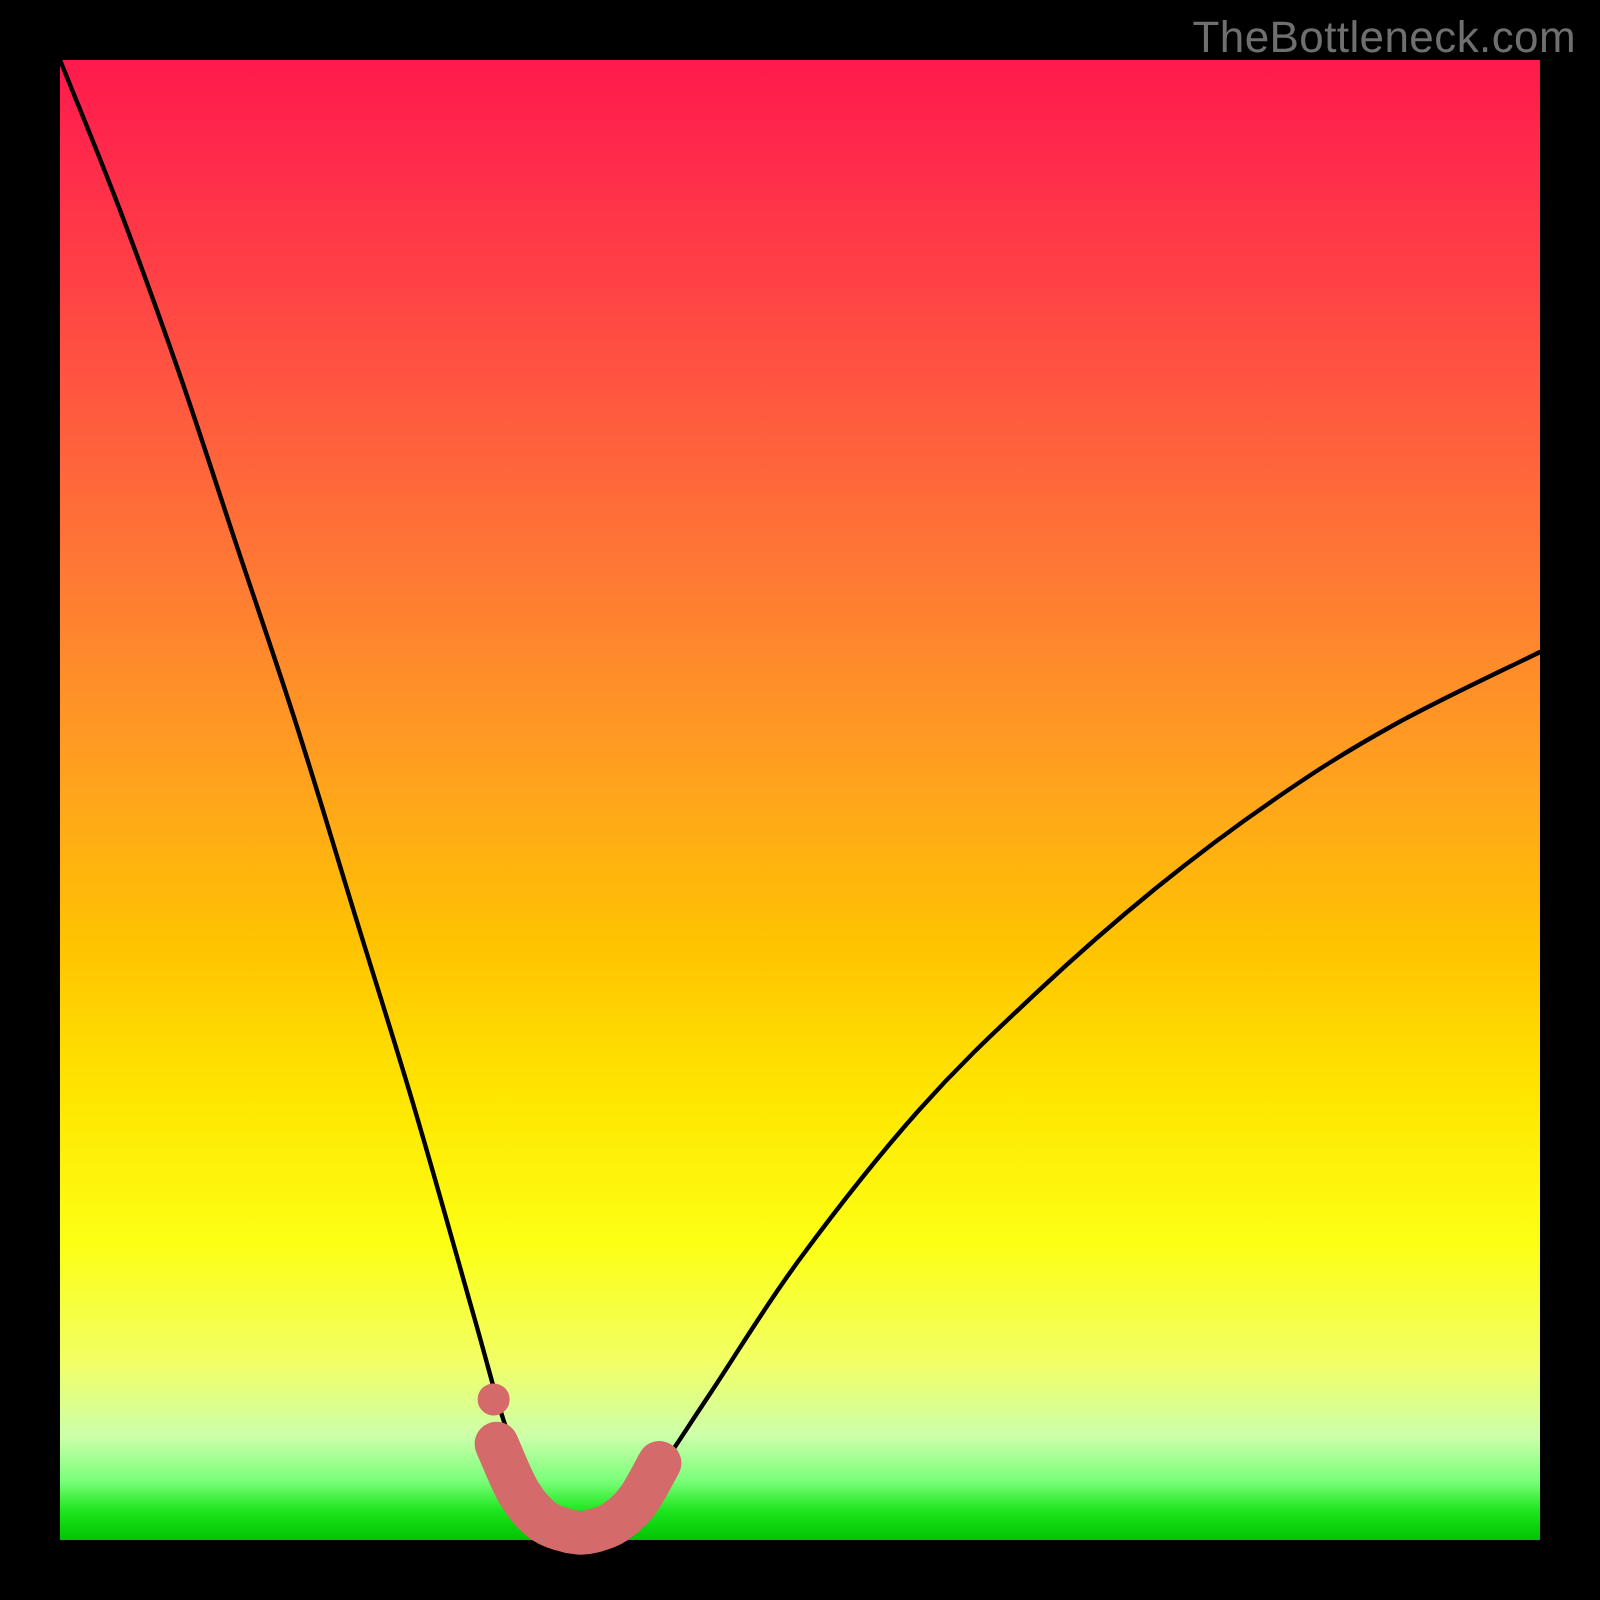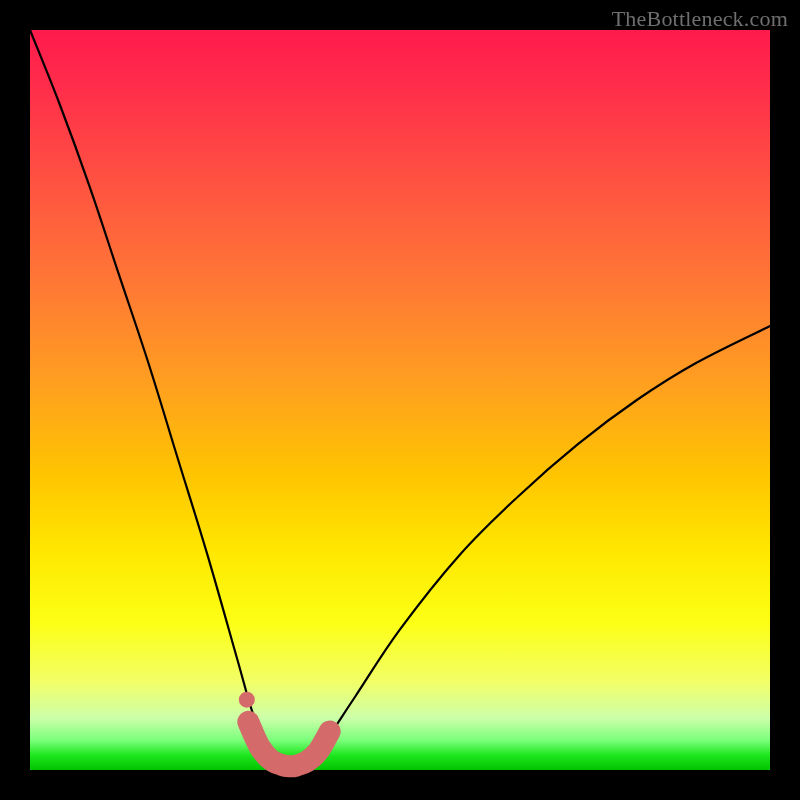--- a/index.html
+++ b/index.html
@@ -11,21 +11,20 @@
     overflow: hidden;
     font-family: Arial, Helvetica, sans-serif;
   }
   .frame {
     position: absolute;
     left: 0;
     top: 0;
     width: 800px;
     height: 664px;
     background: #000;
-    font-family: Liberation Serif, serif;
   }
   .plot {
     position: absolute;
     left: 30px;
     top: 30px;
     width: 740px;
     height: 740px;
     
     background: linear-gradient(
       to bottom,

